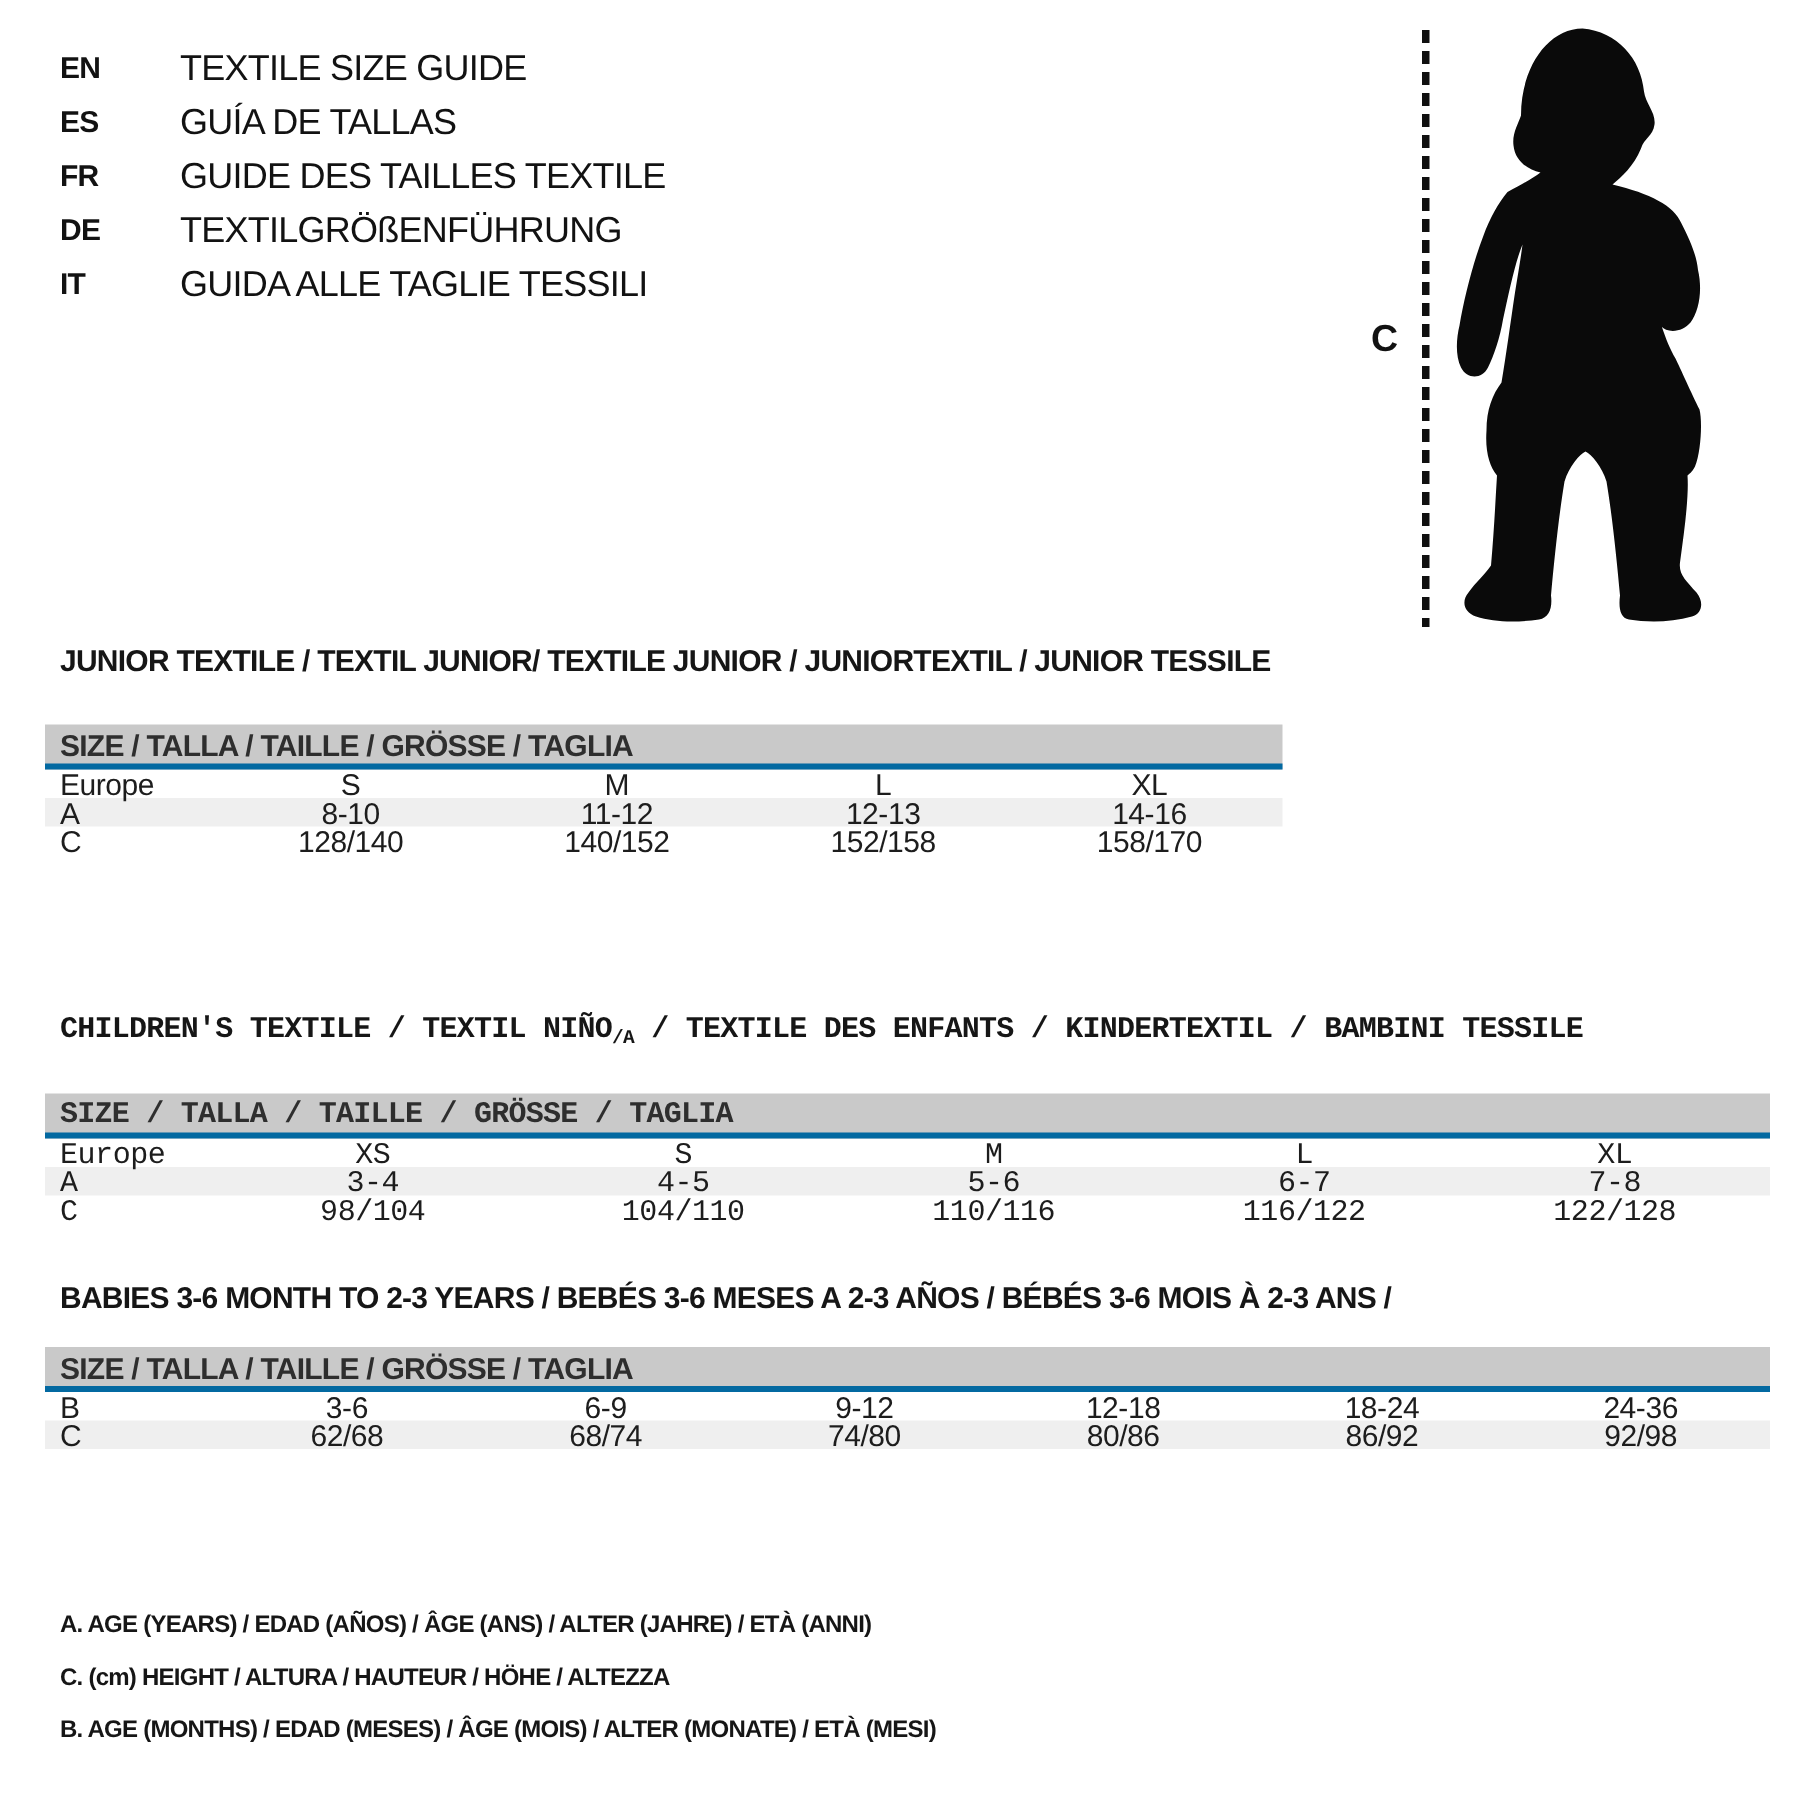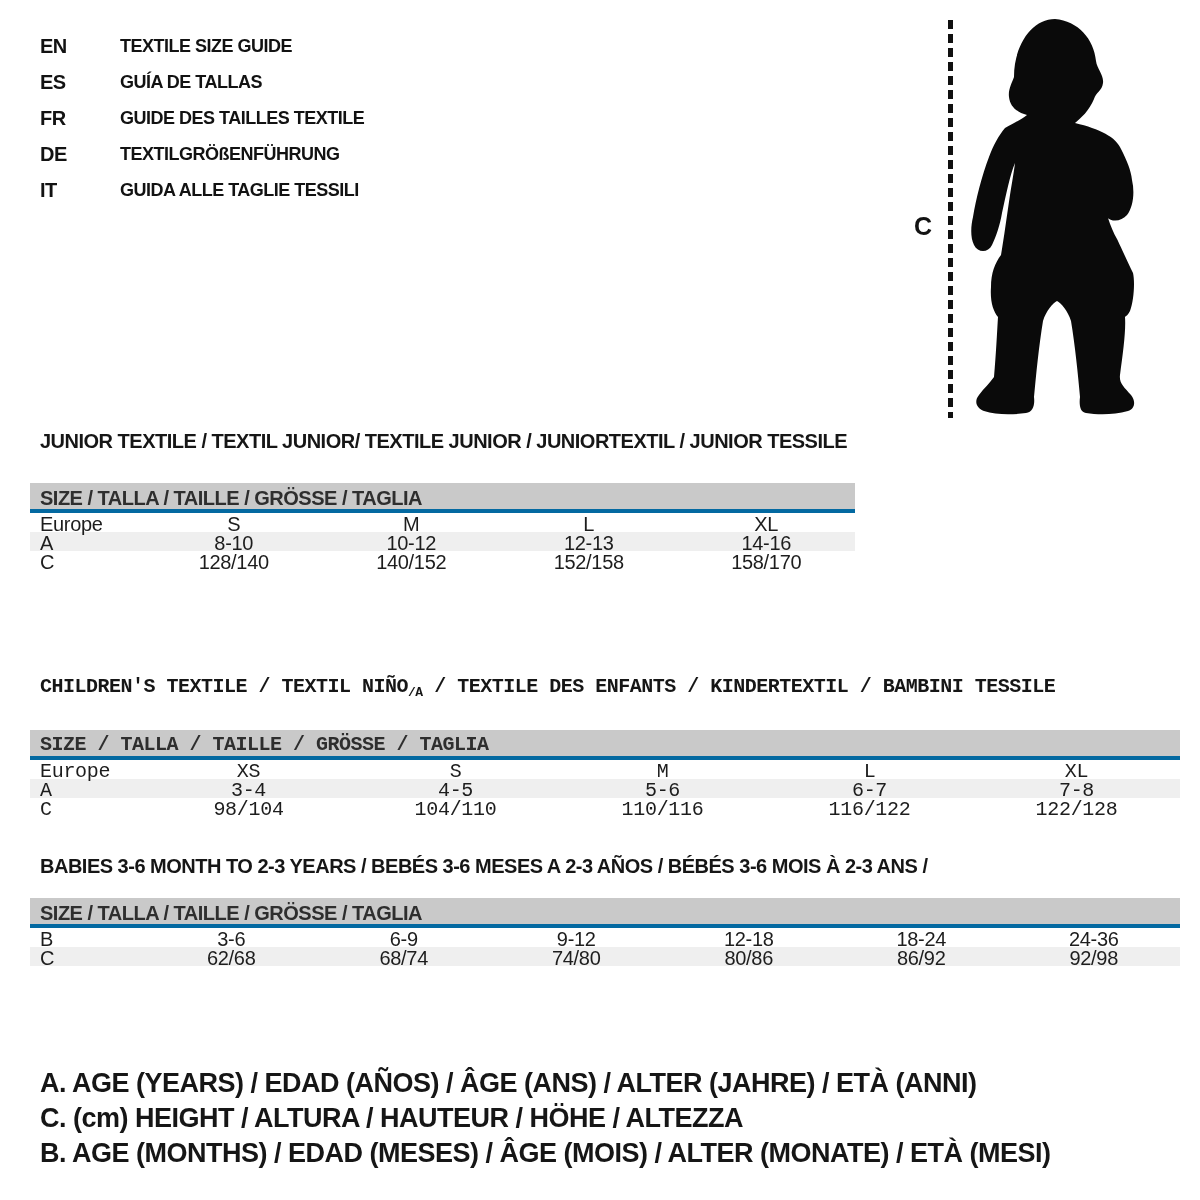--- a/index.html
+++ b/index.html
@@ -15,21 +15,21 @@
   }
 
   
   .lang-list { position: absolute; left: 40px; top: 28px; }
   .lang-row { display: flex; line-height: 36px; }
   .lang-code {
     width: 80px;
     font-size: 20px; font-weight: 700; letter-spacing: -0.5px; color: #121212;
   }
   .lang-title {
-    font-size: 18px; font-weight: 700; letter-spacing: -0.5px; color: #121212;
+    font-size: 24px; font-weight: 400; letter-spacing: -0.5px; color: #121212;
     white-space: nowrap;
   }
 
   
   .figure-area { position: absolute; left: 900px; top: 0; width: 260px; height: 430px; }
   .measure-line {
     position: absolute; left: 48px; top: 20px;
     width: 5px; height: 398px;
     background: repeating-linear-gradient(to bottom, #101010 0px, #101010 9px, transparent 9px, transparent 14px);
   }
@@ -70,21 +70,21 @@
   #junior-section .size-bar { margin-top: 31px; }
   #children-section { top: 676px; width: 1150px; font-family: Liberation Mono, monospace; }
   #children-section .size-bar { margin-top: 26px; }
   #babies-section   { top: 850px; width: 1150px; }
   #babies-section .section-title { line-height: 33px; }
   #babies-section .size-bar { margin-top: 15px; }
 
   
   .legend { position: absolute; left: 40px; top: 1066px; }
   .legend-line {
-    font-size: 27px; font-weight: 700; letter-spacing: -0.5px; color: #161616;
+    font-size: 16px; font-weight: 700; letter-spacing: -0.5px; color: #161616;
     line-height: 35px; white-space: nowrap;
   }
 </style>
 </head>
 <body>
 
 <div class="page">
 
   <div class="lang-list">
     <div class="lang-row">
@@ -165,21 +165,21 @@
     <div class="t-row">
       <span class="row-label">Europe</span>
       <span class="cell">S</span>
       <span class="cell">M</span>
       <span class="cell">L</span>
       <span class="cell">XL</span>
     </div>
     <div class="t-row shaded">
       <span class="row-label">A</span>
       <span class="cell">8-10</span>
-      <span class="cell">10-12</span>
+      <span class="cell">11-12</span>
       <span class="cell">12-13</span>
       <span class="cell">14-16</span>
     </div>
     <div class="t-row">
       <span class="row-label">C</span>
       <span class="cell">128/140</span>
       <span class="cell">140/152</span>
       <span class="cell">152/158</span>
       <span class="cell">158/170</span>
     </div>

